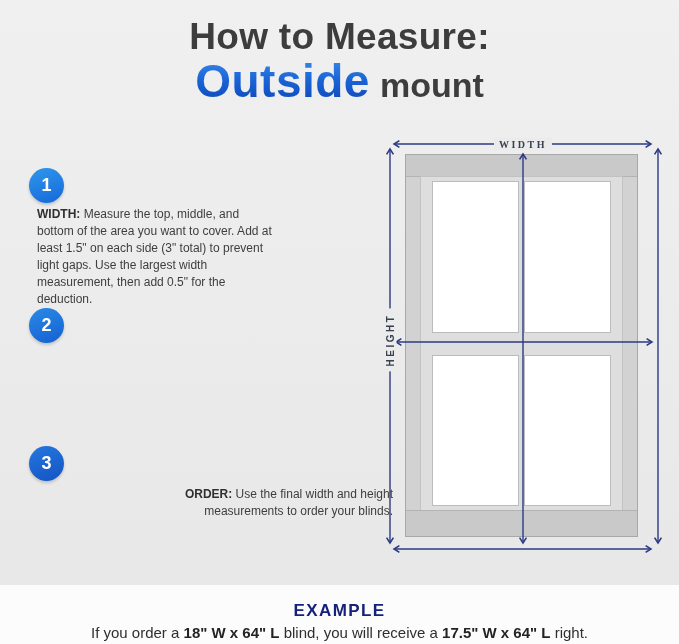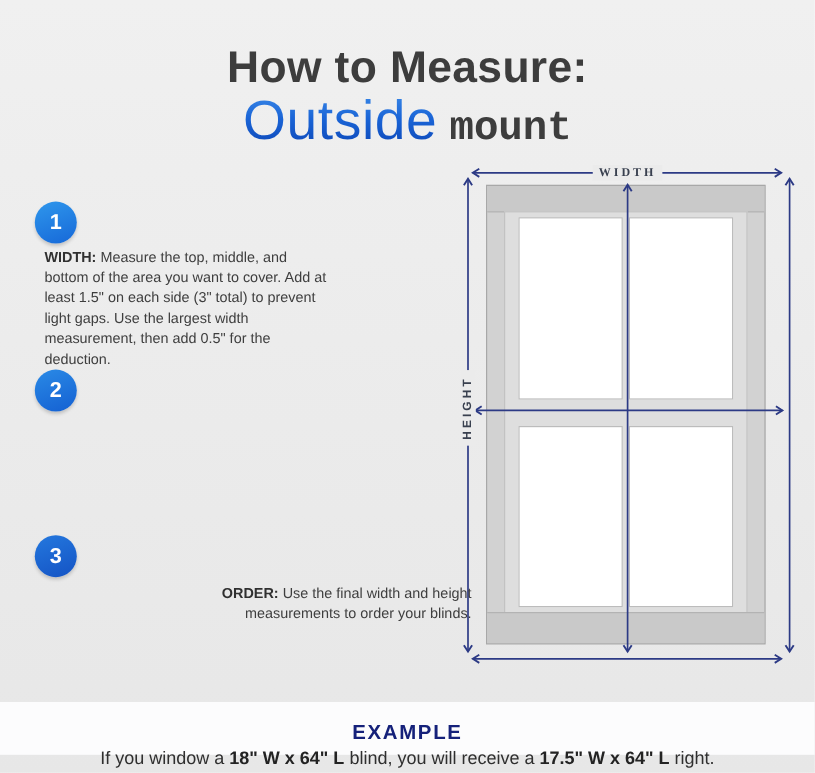--- a/index.html
+++ b/index.html
@@ -2,29 +2,29 @@
 <html><head>
 <meta charset="utf-8">
 <style>
   html,body{margin:0;padding:0;}
   body{font-family:"Liberation Sans",sans-serif;}
   .page{
     position:relative;width:679px;height:644px;overflow:hidden;
     background:linear-gradient(180deg,#f0f0f0 0%,#ebebeb 55%,#e7e7e7 100%);
   }
   
-  .header{position:absolute;top:36px;left:0;right:0;text-align:center;z-index:3;}
+  .header{position:absolute;top:17px;left:0;right:0;text-align:center;z-index:3;}
   .t1{margin:0;font-size:37px;line-height:40px;font-weight:700;color:#3d3d3d;letter-spacing:.3px;}
   .t2{margin-top:1px;font-size:34px;line-height:46px;font-weight:700;color:#3d3d3d;}
   .t2 .hl{
-    font-size:46px;font-weight:400;letter-spacing:.5px;
+    font-size:46px;font-weight:700;letter-spacing:.5px;
     background:linear-gradient(180deg,#3f8eea 0%,#1a64d6 48%,#0b44b4 100%);
     -webkit-background-clip:text;background-clip:text;color:transparent;
   }
-  .t2 .sfx{margin-left:10px;font-family:Liberation Mono, monospace;}
+  .t2 .sfx{margin-left:10px;}
   
   .badge{
     position:absolute;left:29px;width:35px;height:35px;border-radius:50%;
     display:flex;align-items:center;justify-content:center;
     color:#fff;font-size:18px;font-weight:700;z-index:3;
     box-shadow:0 2px 3px rgba(0,0,0,.18);
   }
   .b1{top:168px;background:linear-gradient(160deg,#2f97ec,#1668d8);}
   .b2{top:308px;background:linear-gradient(160deg,#2a8ae6,#1460d2);}
   .b3{top:446px;background:linear-gradient(160deg,#2478de,#1453c4);}
@@ -45,21 +45,21 @@
   .pane{background:#ffffff;border:1px solid #bcbcbc;}
   
   .arrows{position:absolute;left:0;top:0;z-index:2;pointer-events:none;}
   .dlabel{
     position:absolute;z-index:3;font-size:10px;font-weight:700;letter-spacing:2.5px;
     color:#39404f;background:#ebebeb;padding:1px 5px;white-space:nowrap;
   }
   .wlabel{left:523px;top:144px;transform:translate(-50%,-50%);font-family:Liberation Serif, serif;}
   .hlabel{left:390px;top:340px;transform:translate(-50%,-50%) rotate(-90deg);}
   
-  .example{position:absolute;left:0;top:585px;width:100%;height:44px;background:#fcfcfd;text-align:center;z-index:4;}
+  .example{position:absolute;left:0;top:585px;width:100%;height:59px;background:#fcfcfd;text-align:center;z-index:4;}
   .ex-head{margin:16px 0 0 0;font-size:17px;font-weight:700;letter-spacing:1.4px;color:#15217a;}
   .ex-line{margin:3px 0 0 0;font-size:15px;color:#2f2f2f;}
   .ex-line b{font-weight:700;color:#232323;}
 </style>
 </head>
 <body>
 
 <div class="page">
 
   <div class="header">
@@ -109,16 +109,16 @@
       <line x1="523" y1="154" x2="523" y2="543" marker-start="url(#ah)" marker-end="url(#ah)"></line>
       <line x1="396" y1="342" x2="652" y2="342" marker-start="url(#ah)" marker-end="url(#ah)"></line>
     </g>
   </svg>
 
   <span class="dlabel wlabel">WIDTH</span>
   <span class="dlabel hlabel">HEIGHT</span>
 
   <div class="example">
     <p class="ex-head">EXAMPLE</p>
-    <p class="ex-line"><span>If you window a </span><b>18" W x 64" L</b><span> blind, you will receive a </span><b>17.5" W x 64" L</b><span> right.</span></p>
+    <p class="ex-line"><span>If you order a </span><b>18" W x 64" L</b><span> blind, you will receive a </span><b>17.5" W x 64" L</b><span> right.</span></p>
   </div>
 
 </div>
 
 </body></html>

